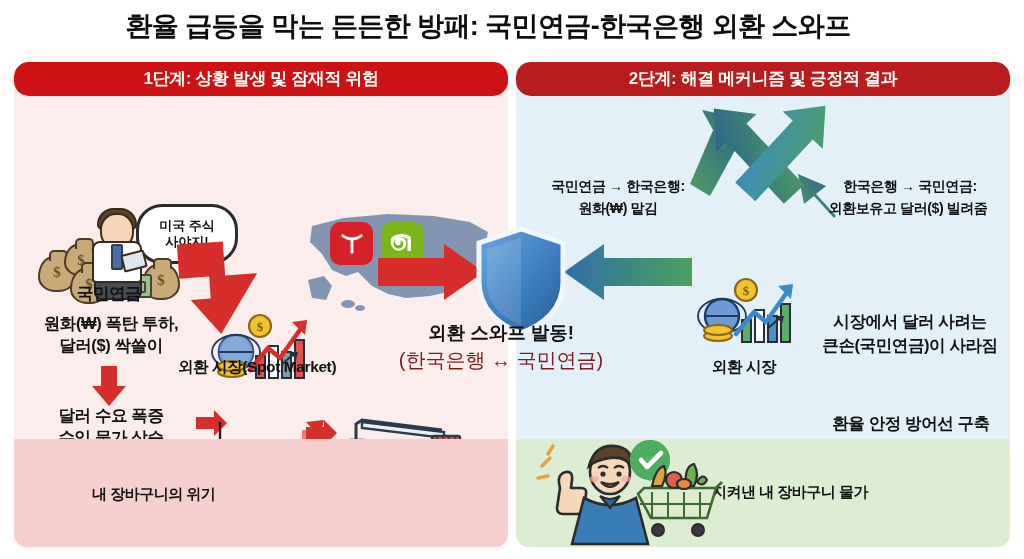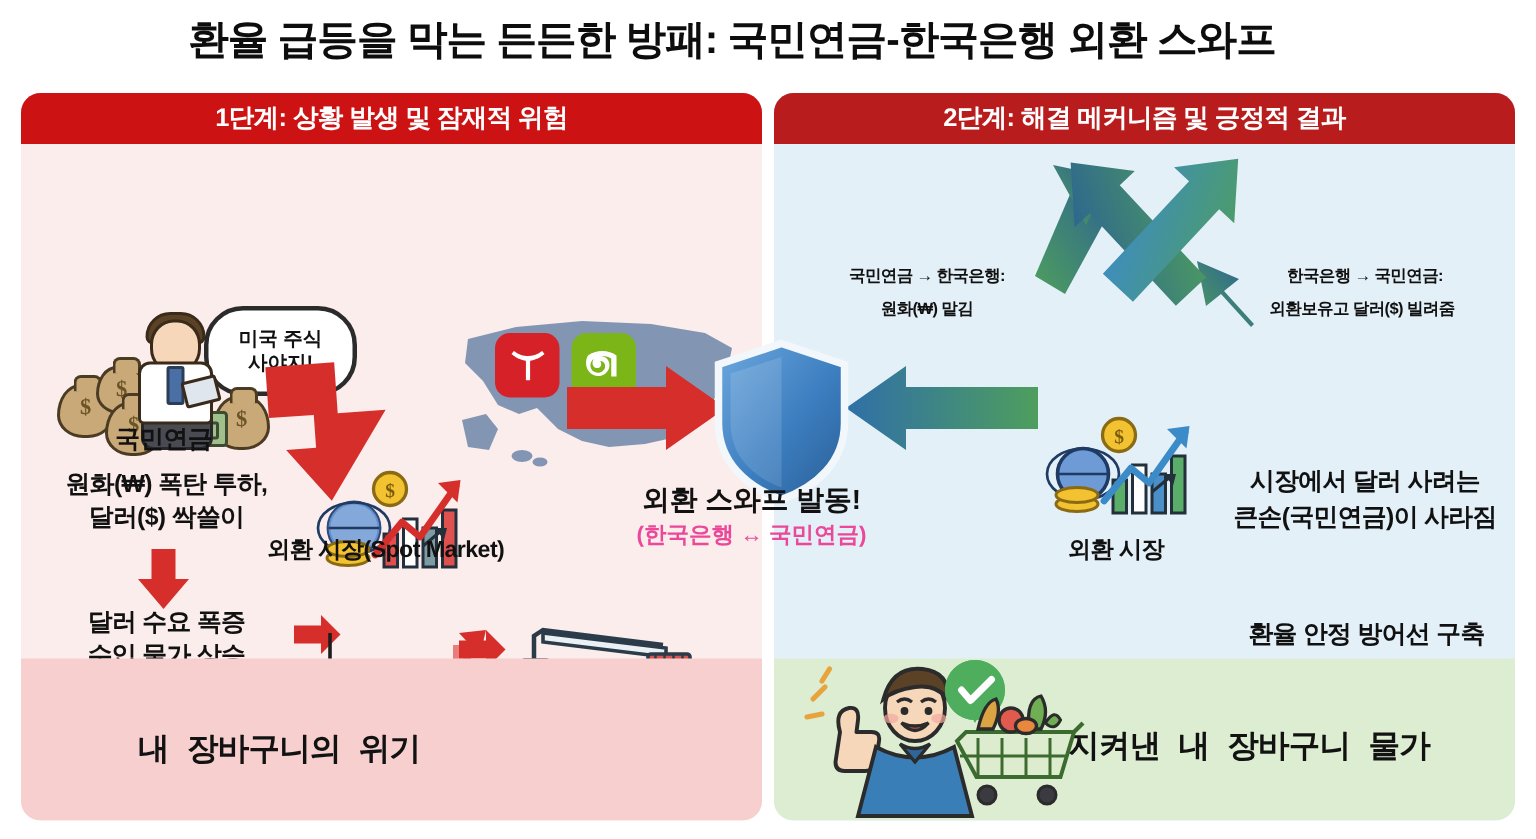--- a/index.html
+++ b/index.html
@@ -49,56 +49,56 @@
   .panel-header {
     position: absolute;
     top: 0; left: 0; right: 0;
     height: 34px;
     line-height: 34px;
     text-align: center;
     font-size: 17px;
     font-weight: 800;
     color: #ffffff;
     letter-spacing: -0.4px;
+    border-radius: 15px;
   }
   #header-left  { background: #CC1212; }
   #header-right { background: #b91c1c; }
 
   .panel-body { position: absolute; top: 34px; left: 0; right: 0; bottom: 0; }
 
   
   .banner {
     position: absolute;
     left: 0; right: 0; bottom: 0;
     height: 108px;
   }
   #banner-left  { background: #F7CFCE; }
   #banner-right { background: #DCEDD2; }
   .banner-text {
     position: absolute;
-    font-size: 21px;
+    font-size: 15px;
     font-weight: 800;
     color: #121212;
     letter-spacing: -0.5px;
     white-space: nowrap;
-    font-family: Liberation Mono, monospace;
   }
   #banner-left .banner-text  { left: 78px; top: 46px; }
   #banner-right .banner-text { left: 196px; top: 44px; }
 
   
   .txt {
     position: absolute;
     font-weight: 800;
     color: #111111;
     letter-spacing: -0.4px;
     line-height: 1.16;
     white-space: nowrap;
   }
-  .t15 { font-size: 11px; }
+  .t15 { font-size: 14px; }
   .t16 { font-size: 15.5px; }
   .t17 { font-size: 16.5px; }
   .center { text-align: center; }
 
   
   #bubble {
     position: absolute;
     left: 122px; top: 108px;
     width: 96px; height: 54px;
     background: #ffffff;
@@ -229,21 +229,21 @@
   #ship { position: absolute; left: 318px; top: 318px; }
 
   
   #shield { position: absolute; left: 474px; top: 226px; }
   #shield-label {
     position: absolute;
     left: 396px; top: 320px; width: 210px;
     text-align: center;
   }
   #shield-label .l1 { font-size: 18.5px; font-weight: 800; color: #111; }
-  #shield-label .l2 { font-size: 15px; font-weight: 700; color: #ec4899; margin-top: 2px;}
+  #shield-label .l2 { font-size: 20px; font-weight: 400; color: #7f1d1d; margin-top: 2px;}
   
   #happyman { position: absolute; left: 534px; top: 436px; }
 </style>
 </head>
 <body>
 
 <div id="canvas">
 
   <div id="title">환율 급등을 막는 든든한 방패: 국민연금-한국은행 외환 스와프</div>
 

